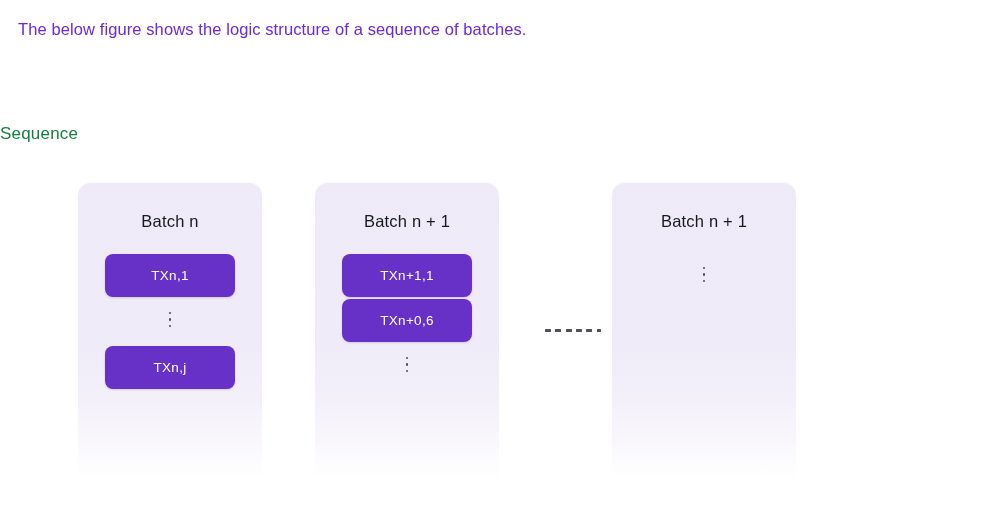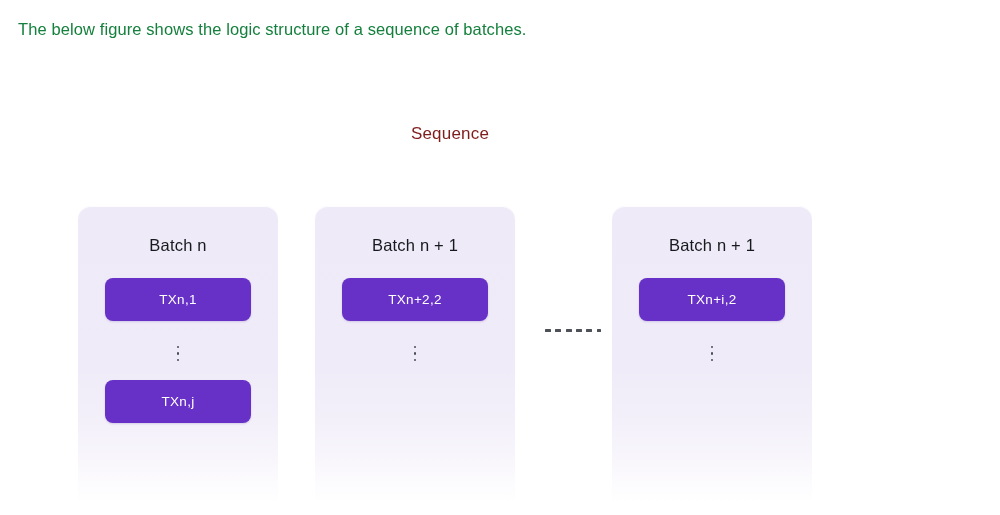--- a/index.html
+++ b/index.html
@@ -16,50 +16,49 @@
     -webkit-font-smoothing: antialiased;
   }
 
   
   .intro-text {
     position: absolute;
     left: 18px;
     top: 18px;
     font-size: 16.5px;
     line-height: 22px;
-    color: #15803d;
+    color: #6d28d9;
     letter-spacing: 0.1px;
     white-space: nowrap;
   }
 
   
   .figure {
     position: absolute;
     left: 0;
     top: 0;
     width: 1000px;
     height: 515px;
   }
 
   .figure-title {
     position: absolute;
     left: 0;
     top: 124px;
     width: 900px;
-    text-align: center;
     font-size: 17px;
-    color: #7f1d1d;
+    color: #15803d;
     letter-spacing: 0.2px;
   }
 
   
   .batch-card {
     position: absolute;
-    top: 206px;
-    width: 200px;
+    top: 182px;
+    width: 184px;
     height: 300px;
     border-radius: 13px 13px 0 0;
     background: linear-gradient(180deg,
                 #eeeaf8 0%,
                 #efebf8 54%,
                 #f3f0fa 72%,
                 #f9f7fc 86%,
                 #ffffff 99%);
   }
   .batch-card::before {
@@ -98,21 +97,21 @@
   .tx-box {
     height: 43px;
     border-radius: 8px;
     background: #6730c6;
     display: flex;
     align-items: center;
     justify-content: center;
     color: #ffffff;
     font-size: 13.5px;
     letter-spacing: 0.3px;
-    margin-bottom: 12px;
+    margin-bottom: 2px;
     box-shadow: 0 1px 2px rgba(80,40,150,0.18);
   }
 
   .ellipsis-vert {
     height: 41px;
     display: flex;
     flex-direction: column;
     align-items: center;
     justify-content: center;
     gap: 4px;
@@ -164,42 +163,42 @@
         <span class="dot"></span>
         <span class="dot"></span>
       </div>
       <div class="tx-box">TXn,j</div>
     </div>
   </div>
 
   <div class="batch-card" id="card-1">
     <div class="batch-title">Batch n + 1</div>
     <div class="tx-stack">
-      <div class="tx-box">TXn+2,2</div>
+      <div class="tx-box">TXn+1,1</div>
+      <div class="tx-box">TXn+0,6</div>
       <div class="ellipsis-vert">
         <span class="dot"></span>
         <span class="dot"></span>
         <span class="dot"></span>
       </div>
     </div>
   </div>
 
   <div class="dashed-connector">
     <span class="dash"></span>
     <span class="dash"></span>
     <span class="dash"></span>
     <span class="dash"></span>
     <span class="dash"></span>
     <span class="dash"></span>
   </div>
 
   <div class="batch-card" id="card-2">
     <div class="batch-title">Batch n + 1</div>
     <div class="tx-stack">
-      <div class="tx-box">TXn+i,2</div>
       <div class="ellipsis-vert">
         <span class="dot"></span>
         <span class="dot"></span>
         <span class="dot"></span>
       </div>
     </div>
   </div>
 
 </div>
 

